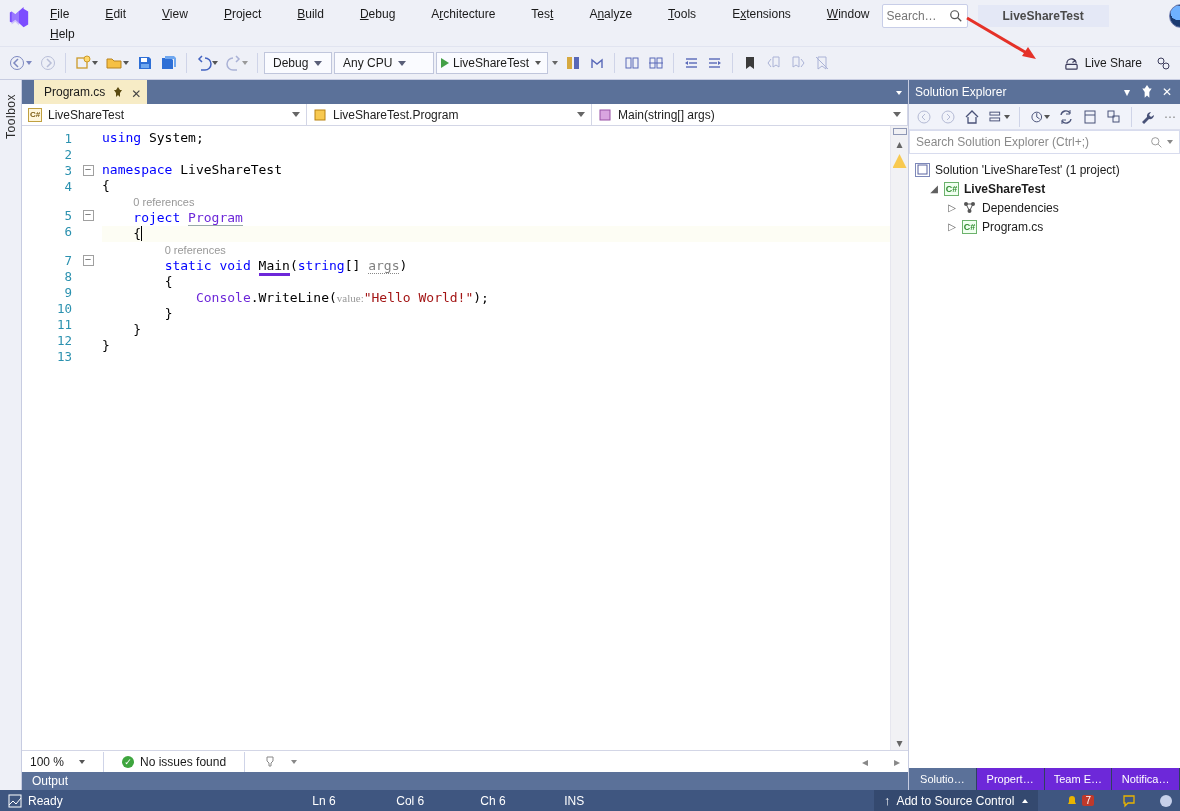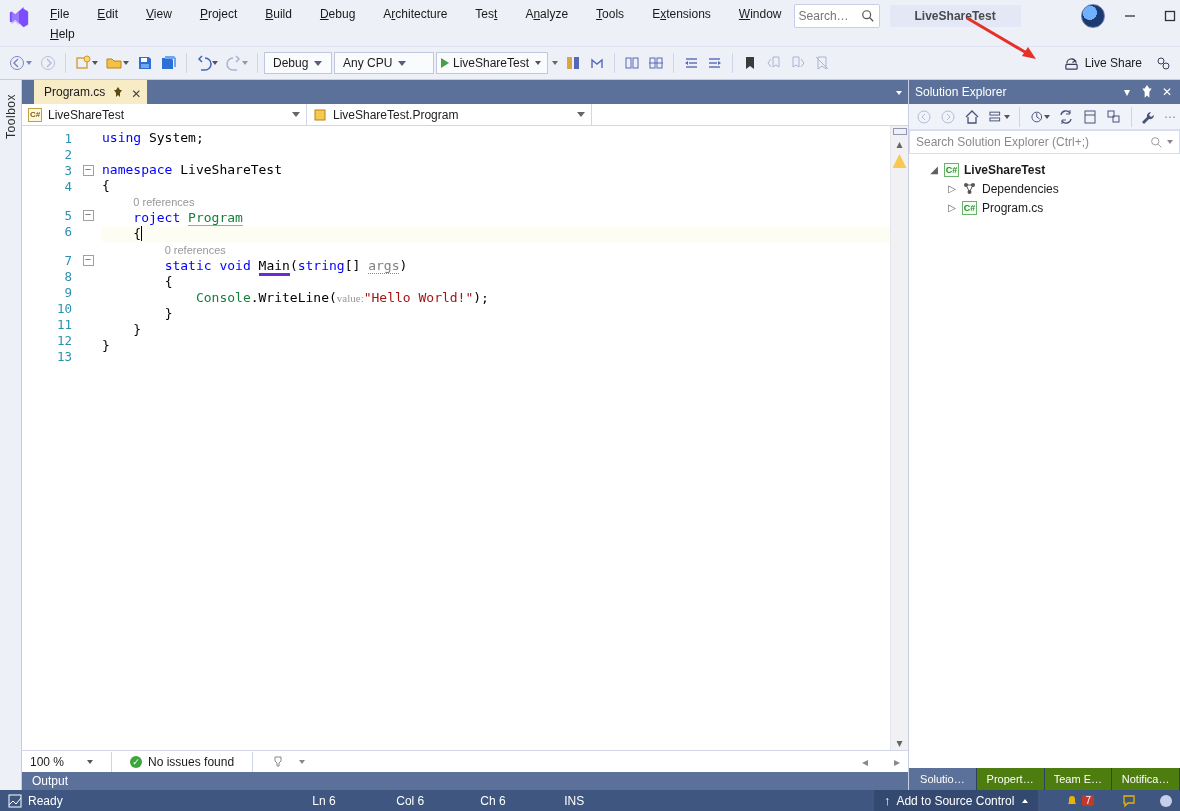--- a/index.html
+++ b/index.html
@@ -2,21 +2,21 @@
 <html><head>
 <meta charset="utf-8">
 <style>
   * { box-sizing: border-box; margin: 0; padding: 0; }
   html, body { width: 1180px; height: 811px; font-family: "Segoe UI", Tahoma, sans-serif; font-size: 12px; overflow: hidden; background:#eef0f7; color:#1b1b1b;}
   
   .titlebar { display:flex; align-items:flex-start; height:46px; background:#eef0f7; padding-left:6px;}
   .vs-logo { width:28px; height:28px; margin:4px 8px 0 2px; display:flex; align-items:center; justify-content:center;}
   .vs-logo svg { width:22px; height:22px;}
   .menu-wrap { display:flex; flex-direction:column; padding-top:4px;}
-  .menu-row { display:flex; gap:4px;align-items:center;}
+  .menu-row { display:flex; gap:12px;align-items:center;}
   .menu-item { padding:3px 12px; cursor:default; color:#1a1a1a; border-radius:2px;}
   .menu-item u { text-decoration:underline; }
   .title-right { margin-left:auto; display:flex; align-items:center; gap:10px; padding-right:8px; padding-top:4px;}
   .search-box { width:86px; height:24px; background:#fff; border:1px solid #c8cee8; border-radius:2px; display:flex; align-items:center; padding:0 4px; color:#767676;}
   .search-box span.txt { flex:1; overflow:hidden; white-space:nowrap;}
   .search-box svg { width:14px; height:14px; color:#555;}
   .app-title { font-weight:600; color:#4a4a4a; background:#e4e8f6; border:1px solid #e4e8f6; padding:3px 24px;}
   .avatar { width:24px; height:24px; border-radius:50%; background: radial-gradient(circle at 35% 35%, #6fb1ff 0 35%, #1a3a70 36% 100%); border:1px solid #6d7baf;}
   .win-btn { width:30px; height:22px; display:flex; align-items:center; justify-content:center; color:#3a3a3a;}
   
@@ -53,32 +53,32 @@
   
   .editor-area { flex:1; display:flex; background:#fff; position:relative; min-height:0;}
   .gutter { width:58px; background:#fff; border-right:0; display:flex; flex-direction:column; padding-top:4px;}
   .gline { height:16px; display:flex; align-items:center; justify-content:flex-end; padding-right:8px; color:#2b91af; font-family:Consolas,monospace; font-size:12.5px;}
   .fold-col { width:16px; background:#fff; display:flex; flex-direction:column; padding-top:4px;}
   .fcell { height:16px; display:flex; align-items:center; justify-content:center; color:#888; font-size:10px;}
   .fcell.box { }
   .fcell.box::before { content:"−"; display:inline-block; width:9px;height:9px;border:1px solid #a0a0a0;line-height:7px;text-align:center;color:#606060;font-size:11px;}
   .code { flex:1; font-family:Consolas,monospace; font-size:13px; line-height:16px; padding:4px 0 0 6px; white-space:pre; color:#000;}
   .kw { color:#0000ff;}
-  .cls { color:#15803d;}
+  .cls { color:#6d28d9;}
   .str { color:#a31515;}
   .ann { color:#989898; font-size:11px; font-family:Liberation Sans, sans-serif;}
   .param-gray { color:#808080;}
   .code .hl { background:#fdfdf4; display:inline-block; width:100%;}
   .editor-right-rail { position:absolute; right:0; top:0; bottom:0; width:18px; background:#f1f1f4; border-left:1px solid #e6e6ee; display:flex; flex-direction:column; align-items:center; padding-top:2px;}
   .editor-right-rail .split{width:14px;height:7px;border:1px solid #8e97b5;margin-bottom:2px;}
   .editor-right-rail .warn { width:14px;height:14px; background:#f8c950; clip-path:polygon(50% 0,100% 100%,0 100%); margin-top:3px;}
   .editor-right-rail .thumb { margin-top:auto; width:14px;height:14px;color:#666; display:flex;align-items:center;justify-content:center;}
   
   .editor-bottom { height:22px; background:#fff; border-top:1px solid #d3d6e6; display:flex; align-items:center; padding:0 8px; gap:14px;}
-  .editor-bottom .zoom { display:flex; align-items:center; gap:20px;}
+  .editor-bottom .zoom { display:flex; align-items:center; gap:12px;}
   .editor-bottom .issues { display:flex; align-items:center; gap:6px; color:#1a1a1a;}
   .editor-bottom .chk { width:12px;height:12px;border-radius:50%;background:#3ea53e;display:flex;align-items:center;justify-content:center;color:#fff;font-size:9px;}
   .editor-bottom .right { margin-left:auto; display:flex; gap:8px; color:#888;}
   
   .output-strip { height:18px; background:#5b7199; color:#fff; display:flex; align-items:center; padding-left:10px;}
   
   .sol-col { width:272px; background:#f6f7fb; border-left:1px solid #c7cce1; display:flex; flex-direction:column;}
   .sol-title { height:24px; background:#5b7199; color:#fff; display:flex; align-items:center; padding:0 6px; gap:6px; font-size:12px;}
   .sol-title .sp { flex:1;}
   .sol-title .ic { width:14px; height:14px; display:flex; align-items:center; justify-content:center;}
@@ -90,21 +90,21 @@
   .tree-row { display:flex; align-items:center; height:19px; gap:5px;}
   .tree-row.indent1 { padding-left:14px;}
   .tree-row.indent2 { padding-left:32px;}
   .tree-arrow { width:10px; display:inline-flex; justify-content:center; color:#606060; font-size:10px;}
   .tree-ico { width:15px; height:14px; display:inline-flex; align-items:center; justify-content:center; font-size:9px; font-weight:bold;}
   .tree-ico.sln { border:1px solid #7d88b9; color:#5863a0;}
   .tree-ico.csp { border:1px solid #6cb26c; color:#2e8b2e; background:#f0fff0;}
   .tree-ico.dep { color:#555;}
   .tree-ico.cs { border:1px solid #6cb26c; color:#2e8b2e; background:#f0fff0;}
   .tree-row.bold .lbl { font-weight:700;}
-  .sol-tabs { height:22px; background:#4d7c0f; display:flex;}
+  .sol-tabs { height:22px; background:#6d28d9; display:flex;}
   .sol-tabs .t { flex:1; display:flex;align-items:center;justify-content:center; color:#fff; font-size:11px; border-right:1px solid #2f4060; min-width:0; padding:0 4px;}
   .sol-tabs .t.active { background:#5b7199;}
   .sol-tabs .t span{overflow:hidden;white-space:nowrap;text-overflow:ellipsis;}
   
   .statusbar { height:21px; background:#3f5680; color:#fff; display:flex; align-items:center; padding:0 8px; gap:24px; font-size:12px;}
   .statusbar .lead { display:flex; align-items:center; gap:6px;}
   .statusbar .sp { flex:1;}
   .statusbar .cell { min-width:60px;}
   .statusbar .src { display:flex; align-items:center; gap:6px; background:#34496f; padding:0 10px; height:21px;}
   .statusbar .notif { display:flex; align-items:center; gap:4px; padding:0 4px;}
@@ -354,20 +354,27 @@
       <div class="nav-combo" style="max-width:285px">
         <span class="ico">C#</span>
         <span class="lbl">LiveShareTest</span>
           <span class="caret"></span>
       </div>
       <div class="nav-combo" style="max-width:285px">
         <svg width="14" height="14" viewBox="0 0 14 14">
             <rect x="2" y="2" width="10" height="10" fill="#f8c950" stroke="#b88210"></rect>
           </svg>
         <span class="lbl">LiveShareTest.Program</span>
+          <span class="caret"></span>
+      </div>
+      <div class="nav-combo">
+        <svg width="14" height="14" viewBox="0 0 14 14">
+            <rect x="2" y="2" width="10" height="10" fill="#d9a4e0" stroke="#9850a5"></rect>
+          </svg>
+        <span class="lbl">Main(string[] args)</span>
           <span class="caret"></span>
       </div>
     </div>
 
     <div class="editor-area">
       <div class="gutter">
         <div class="gline">1</div>
         <div class="gline">2</div>
         <div class="gline">3</div>
         <div class="gline">4</div>
@@ -520,20 +527,28 @@
     <div class="sol-search">
       <span>Search Solution Explorer (Ctrl+;)</span>
       <span class="sp"></span>
       <svg width="13" height="13" viewBox="0 0 16 16">
           <circle cx="6.5" cy="6.5" r="4.5" fill="none" stroke="#888"></circle>
           <line x1="10" y1="10" x2="14" y2="14" stroke="#888"></line>
         </svg>
       <span class="caret-sm" style="color:#888;margin-left:4px"></span>
     </div>
     <div class="sol-tree">
+      <div class="tree-row">
+        <span class="tree-ico sln">
+            <svg width="11" height="11" viewBox="0 0 11 11">
+              <rect x="1" y="1" width="9" height="9" fill="none" stroke="#5863a0"></rect>
+            </svg>
+          </span>
+        <span class="lbl">Solution 'LiveShareTest' (1 project)</span>
+      </div>
       <div class="tree-row indent1 bold">
         <span class="tree-arrow">◢</span>
         <span class="tree-ico csp">C#</span>
         <span class="lbl">LiveShareTest</span>
       </div>
       <div class="tree-row indent2">
         <span class="tree-arrow">▷</span>
         <span class="tree-ico dep">
             <svg width="13" height="13" viewBox="0 0 13 13">
               <circle cx="3" cy="3" r="2" fill="#555"></circle>

